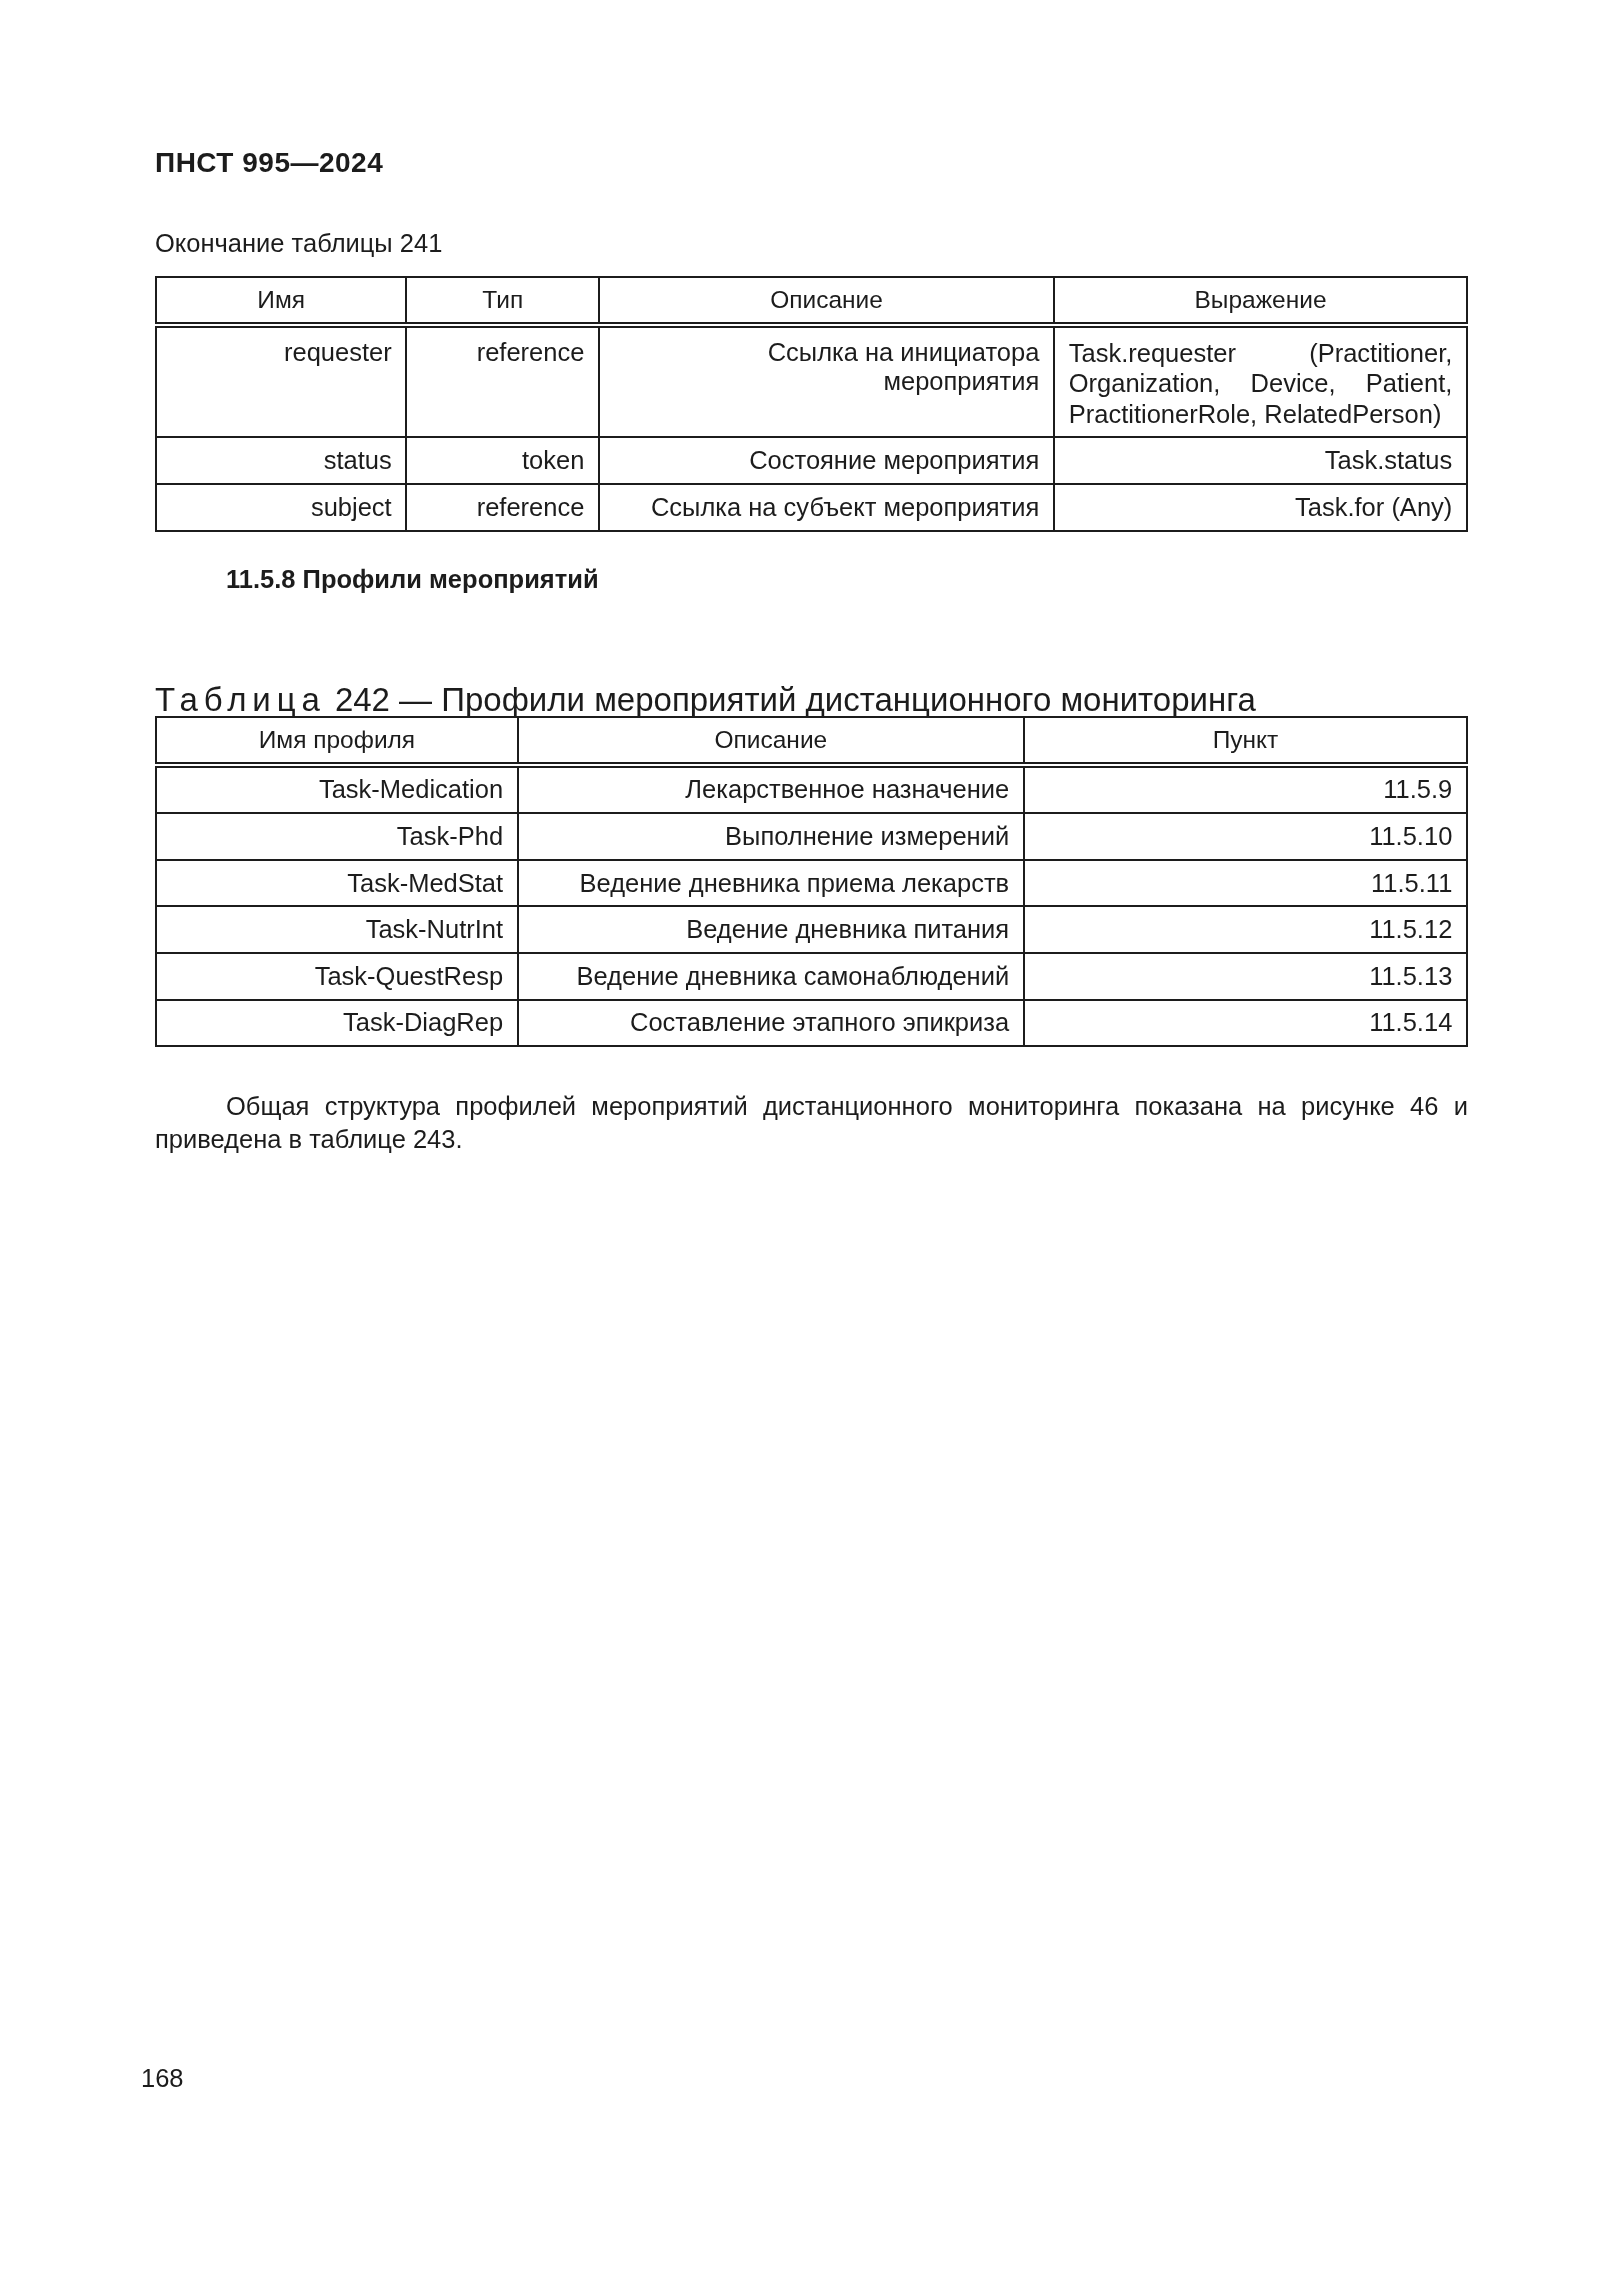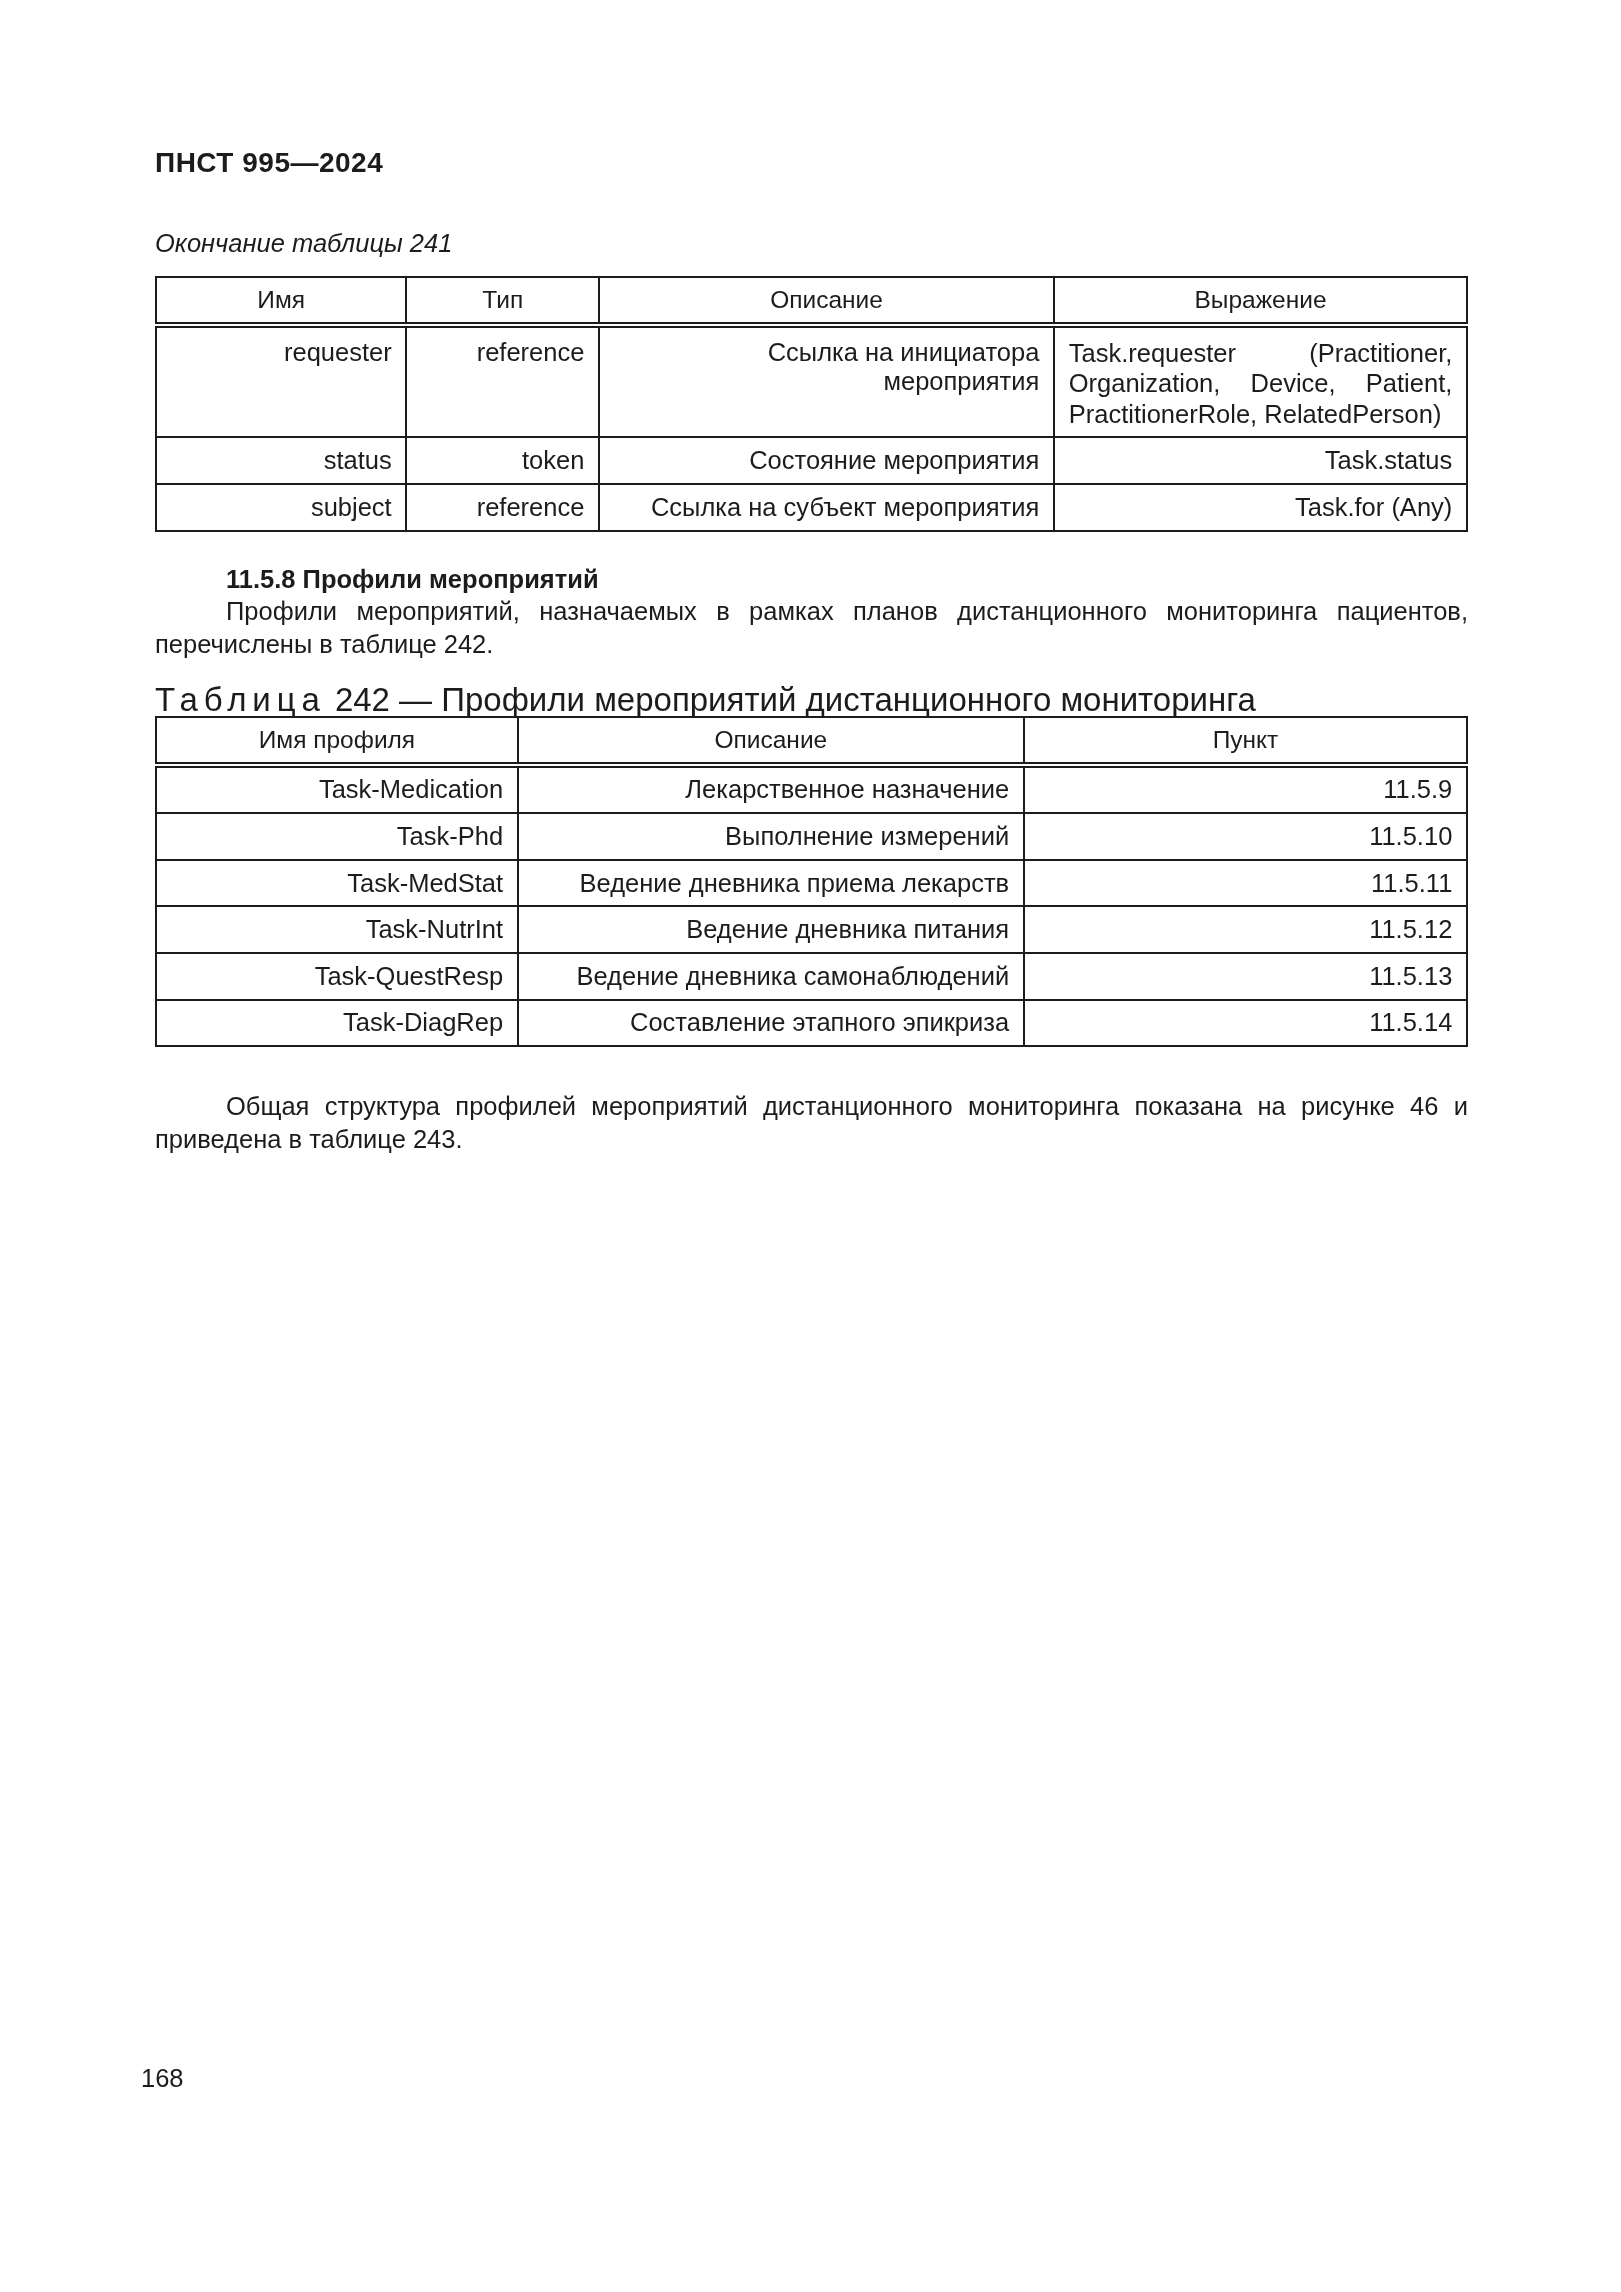--- a/index.html
+++ b/index.html
@@ -14,21 +14,21 @@
   }
   .abs{position:absolute;}
 
   .doc-header{
     left:155px;top:147px;
     font-size:28px;font-weight:bold;letter-spacing:0.5px;
   }
 
   .cont-caption{
     left:155px;top:229px;
-    font-size:25.5px;font-style:italic;
+    font-size:25.5px;
   }
 
   
   table.gost{
     border-collapse:collapse;
     table-layout:fixed;
     width:1313px;
     border:2.9px solid #1c1c1c;
     font-size:25.5px;
   }
@@ -144,21 +144,20 @@
         <td>subject</td>
         <td>reference</td>
         <td>Ссылка на субъект мероприятия</td>
         <td>Task.for (Any)</td>
       </tr>
     </tbody>
   </table>
 
   <div class="abs section-heading">11.5.8 Профили мероприятий</div>
 
-  <div class="abs paragraph para-intro">Профили мероприятий, назначаемых в рамках планов дистанционного мониторинга пациентов, перечислены в таблице 242.</div>
 
   <div class="abs table-caption">
     <span class="spaced">Таблица</span>
     <span>242</span>
     <span>— Профили мероприятий дистанционного мониторинга</span>
   </div>
 
   <table class="abs gost t242">
     <colgroup>
         <col class="c1">

